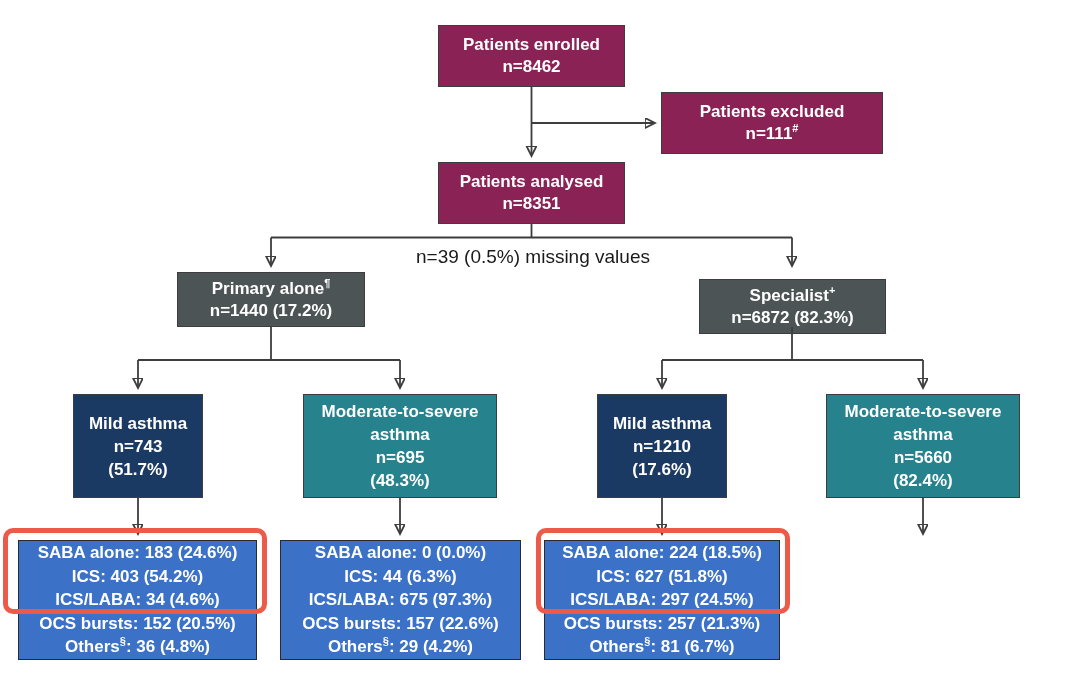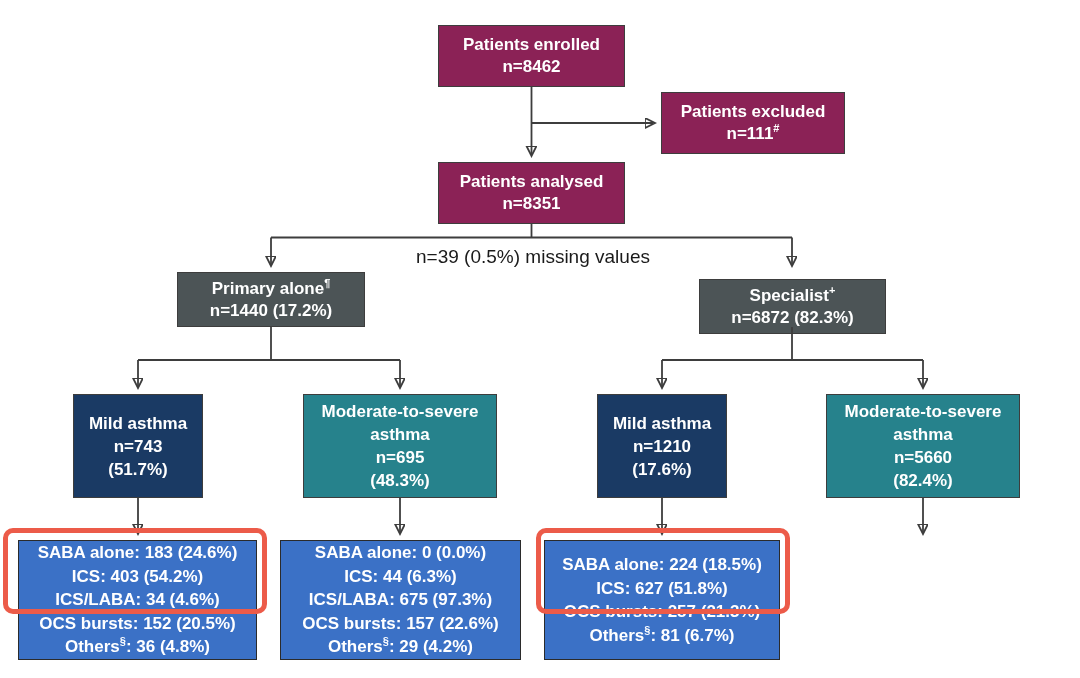--- a/index.html
+++ b/index.html
@@ -65,21 +65,21 @@
     <path d="M400 498 V532" marker-end="url(#ah)"></path>
     <path d="M662 498 V532" marker-end="url(#ah)"></path>
     <path d="M923 498 V532" marker-end="url(#ah)"></path>
   </svg>
 
   <div class="box maroon" style="left:438px;top:25px;width:187px;height:62px">
     <div>Patients enrolled</div>
     <div>n=8462</div>
   </div>
 
-  <div class="box maroon" style="left:661px;top:92px;width:184px;height:62px">
+  <div class="box maroon" style="left:661px;top:92px;width:222px;height:62px">
     <div>Patients excluded</div>
     <div><span>n=111</span><sup>#</sup></div>
   </div>
 
   <div class="box maroon" style="left:438px;top:162px;width:187px;height:62px">
     <div>Patients analysed</div>
     <div>n=8351</div>
   </div>
 
   <div class="note" style="left:383px;top:246px;width:300px">n=39 (0.5%) missing values</div>
@@ -132,20 +132,21 @@
     <div>SABA alone: 0 (0.0%)</div>
     <div>ICS: 44 (6.3%)</div>
     <div>ICS/LABA: 675 (97.3%)</div>
     <div>OCS bursts: 157 (22.6%)</div>
     <div><span>Others</span><sup>§</sup><span>: 29 (4.2%)</span></div>
   </div>
 
   <div class="box blue" style="left:544px;top:540px;width:236px;height:120px">
     <div>SABA alone: 224 (18.5%)</div>
     <div>ICS: 627 (51.8%)</div>
+    <div>ICS/LABA: 297 (24.5%)</div>
     <div>OCS bursts: 257 (21.3%)</div>
     <div><span>Others</span><sup>§</sup><span>: 81 (6.7%)</span></div>
   </div>
 
 
   <div class="highlight" style="left:3px;top:528px;width:264px;height:86px"></div>
   <div class="highlight" style="left:536px;top:528px;width:254px;height:86px"></div>
 
 </div>
 

